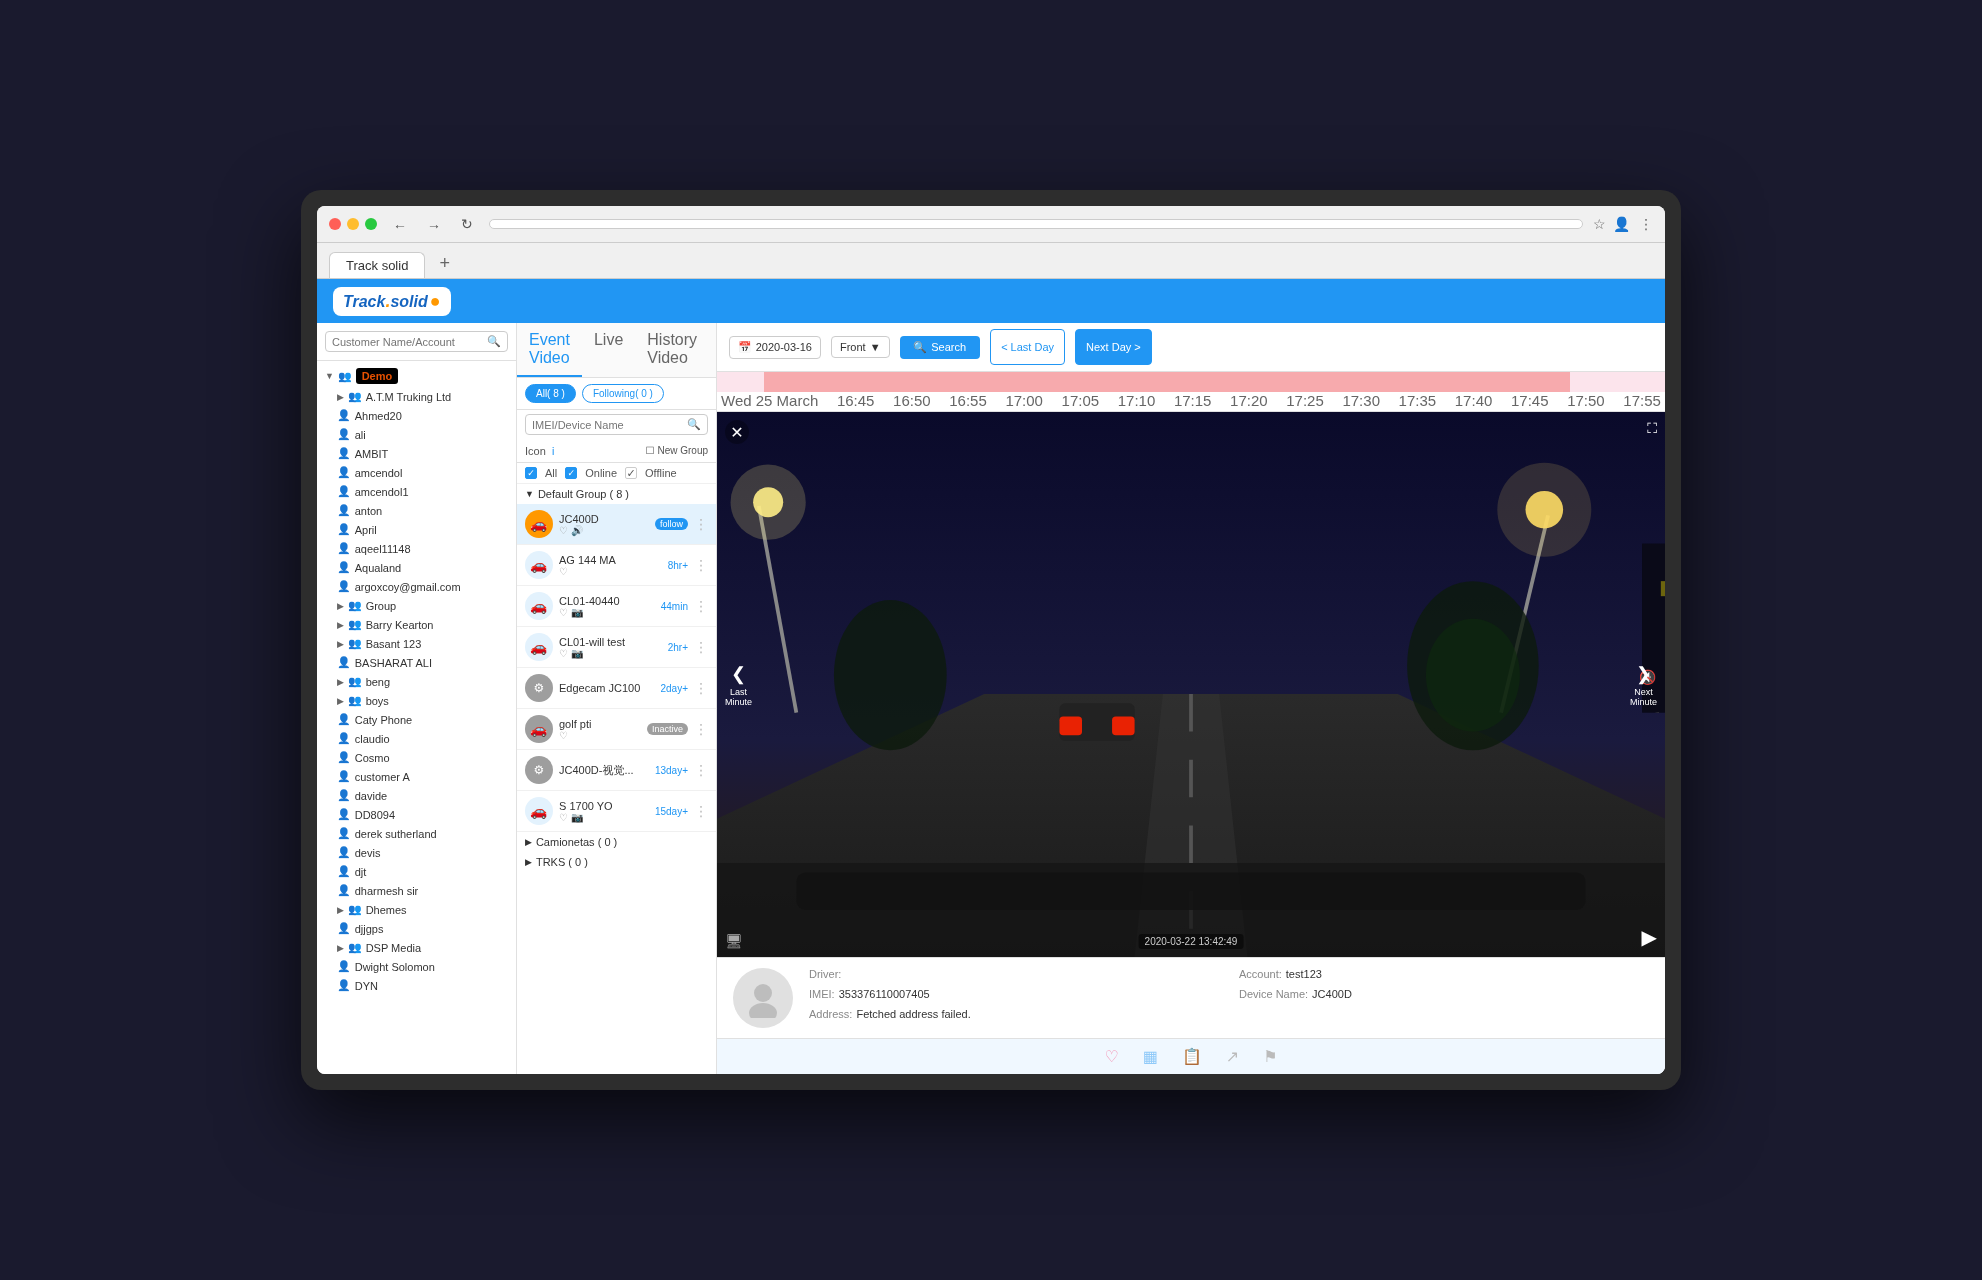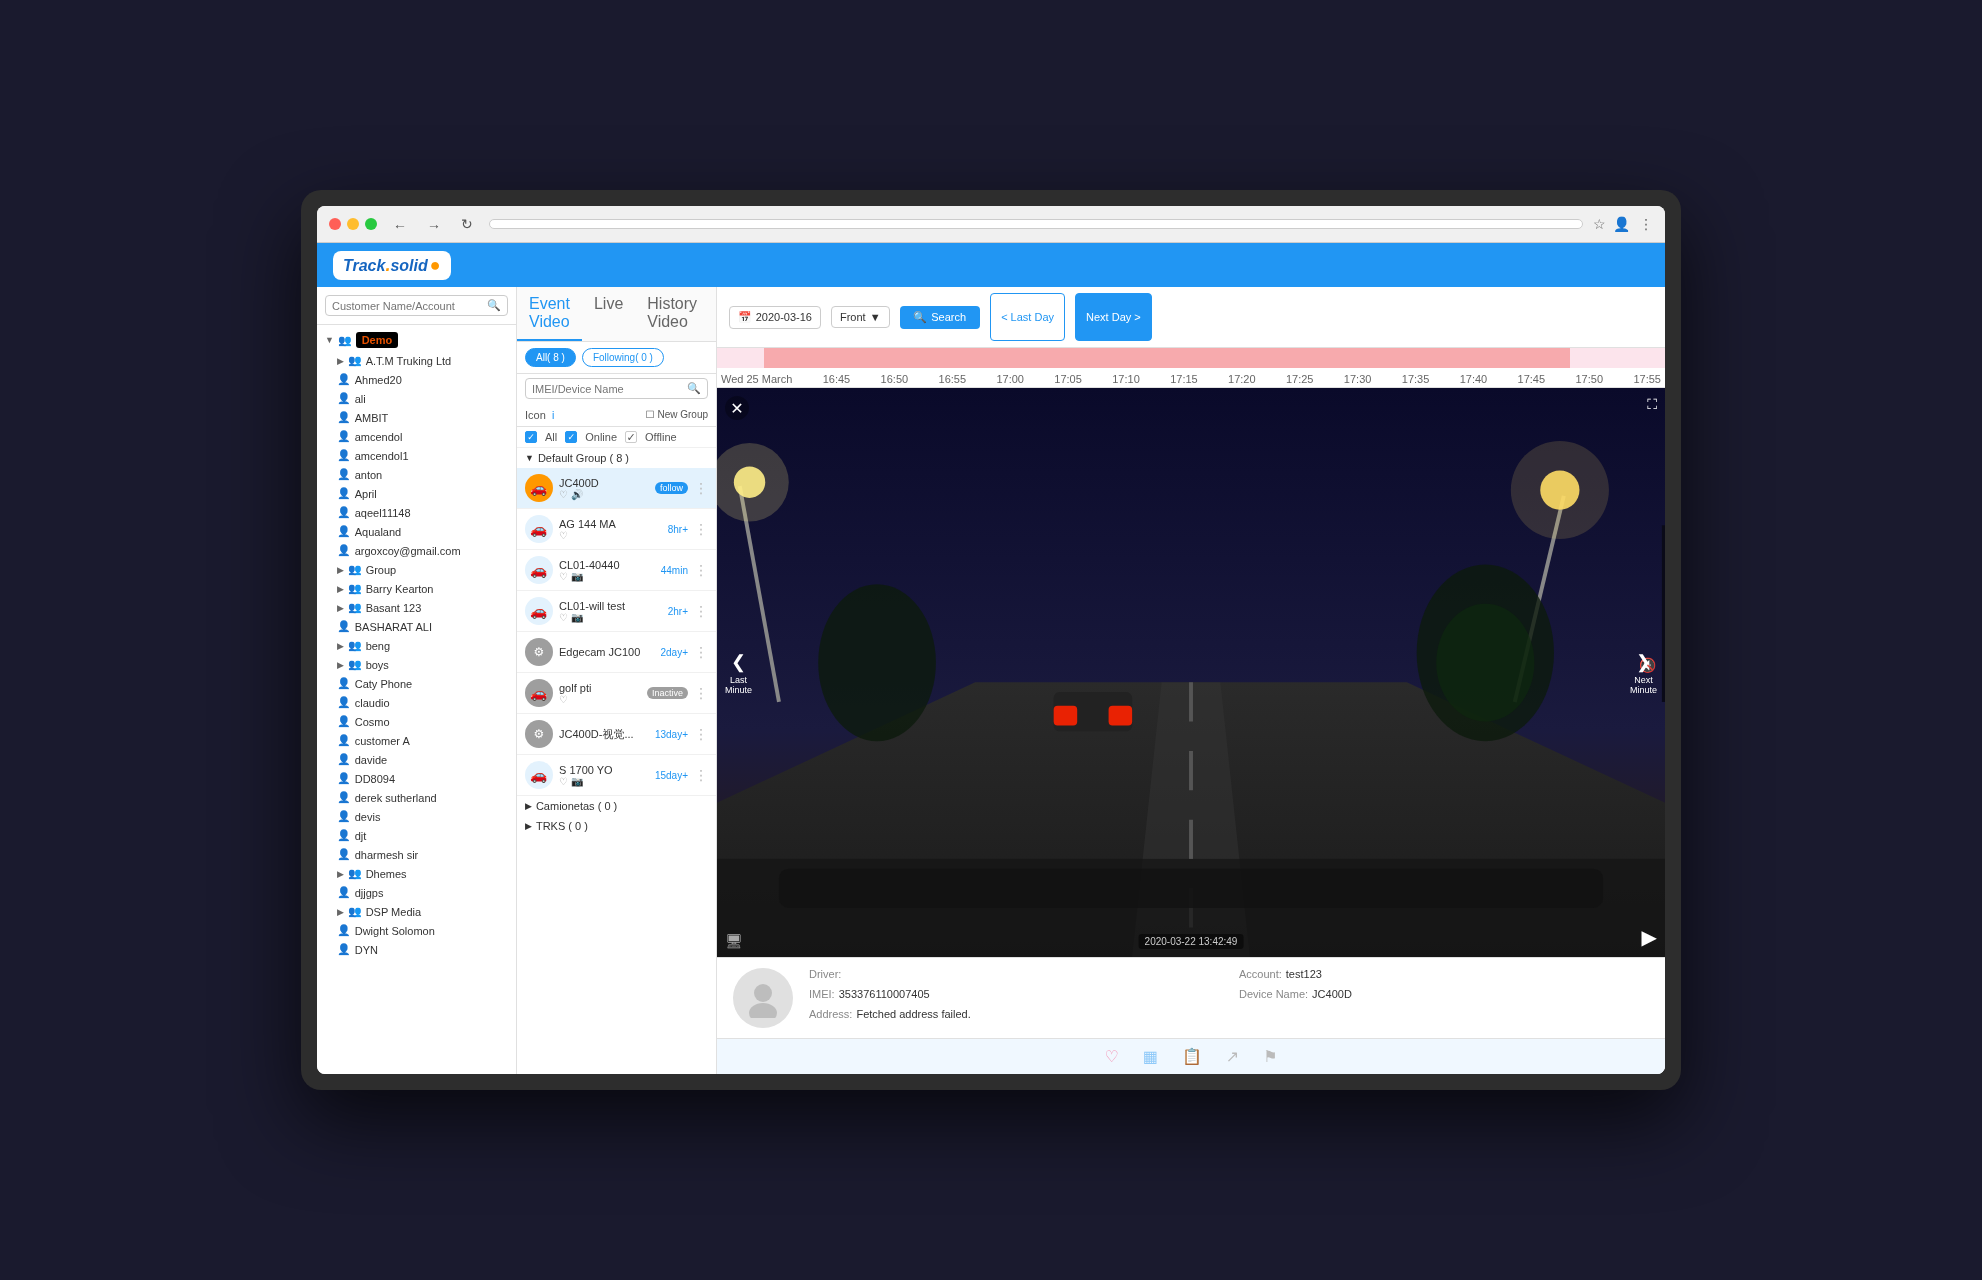--- a/index.html
+++ b/index.html
@@ -387,21 +387,21 @@
       cursor: pointer;
       display: flex;
       align-items: center;
       gap: 4px;
     }
     .nav-day-btn {
       border: 1px solid #2196f3;
       color: #2196f3;
       background: #fff;
       border-radius: 4px;
-      padding: 17px 10px;
+      padding: 11px 10px;
       font-size: 11px;
       cursor: pointer;
       text-align: center;
     }
     .nav-day-btn.active {
       background: #2196f3;
       color: #fff;
     }
     
     .timeline-bar {
@@ -428,21 +428,21 @@
     }
     .timeline-labels {
       position: absolute;
       bottom: 2px;
       left: 0;
       right: 0;
       display: flex;
       justify-content: space-between;
       padding: 0 4px;
     }
-    .tl-label { font-size: 11px; color: #666; }
+    .tl-label { font-size: 15px; color: #666; }
     
     .video-area {
       flex: 1;
       display: flex;
       flex-direction: column;
       overflow: hidden;
     }
     .video-player-wrap {
       position: relative;
       background: #000;
@@ -604,20 +604,26 @@
         <span class="nav-btn">↻</span>
       </div>
       <div class="address-bar"></div>
       <div class="browser-extra">
         <span>☆</span>
         <span>👤</span>
         <span>⋮</span>
       </div>
     </div>
 
+    <div class="tab-bar">
+      <div class="tab-item">
+        <span>Track solid</span>
+      </div>
+      <button class="tab-add">+</button>
+    </div>
 
     <div class="app-header">
       <div class="logo-area">
         <div class="logo-badge">
           <span class="logo-text">Track<span class="logo-dot">.</span>solid</span>
           <span style="color:#ff9800;font-size:18px;margin-left:2px;">●</span>
         </div>
       </div>
     </div>
 

